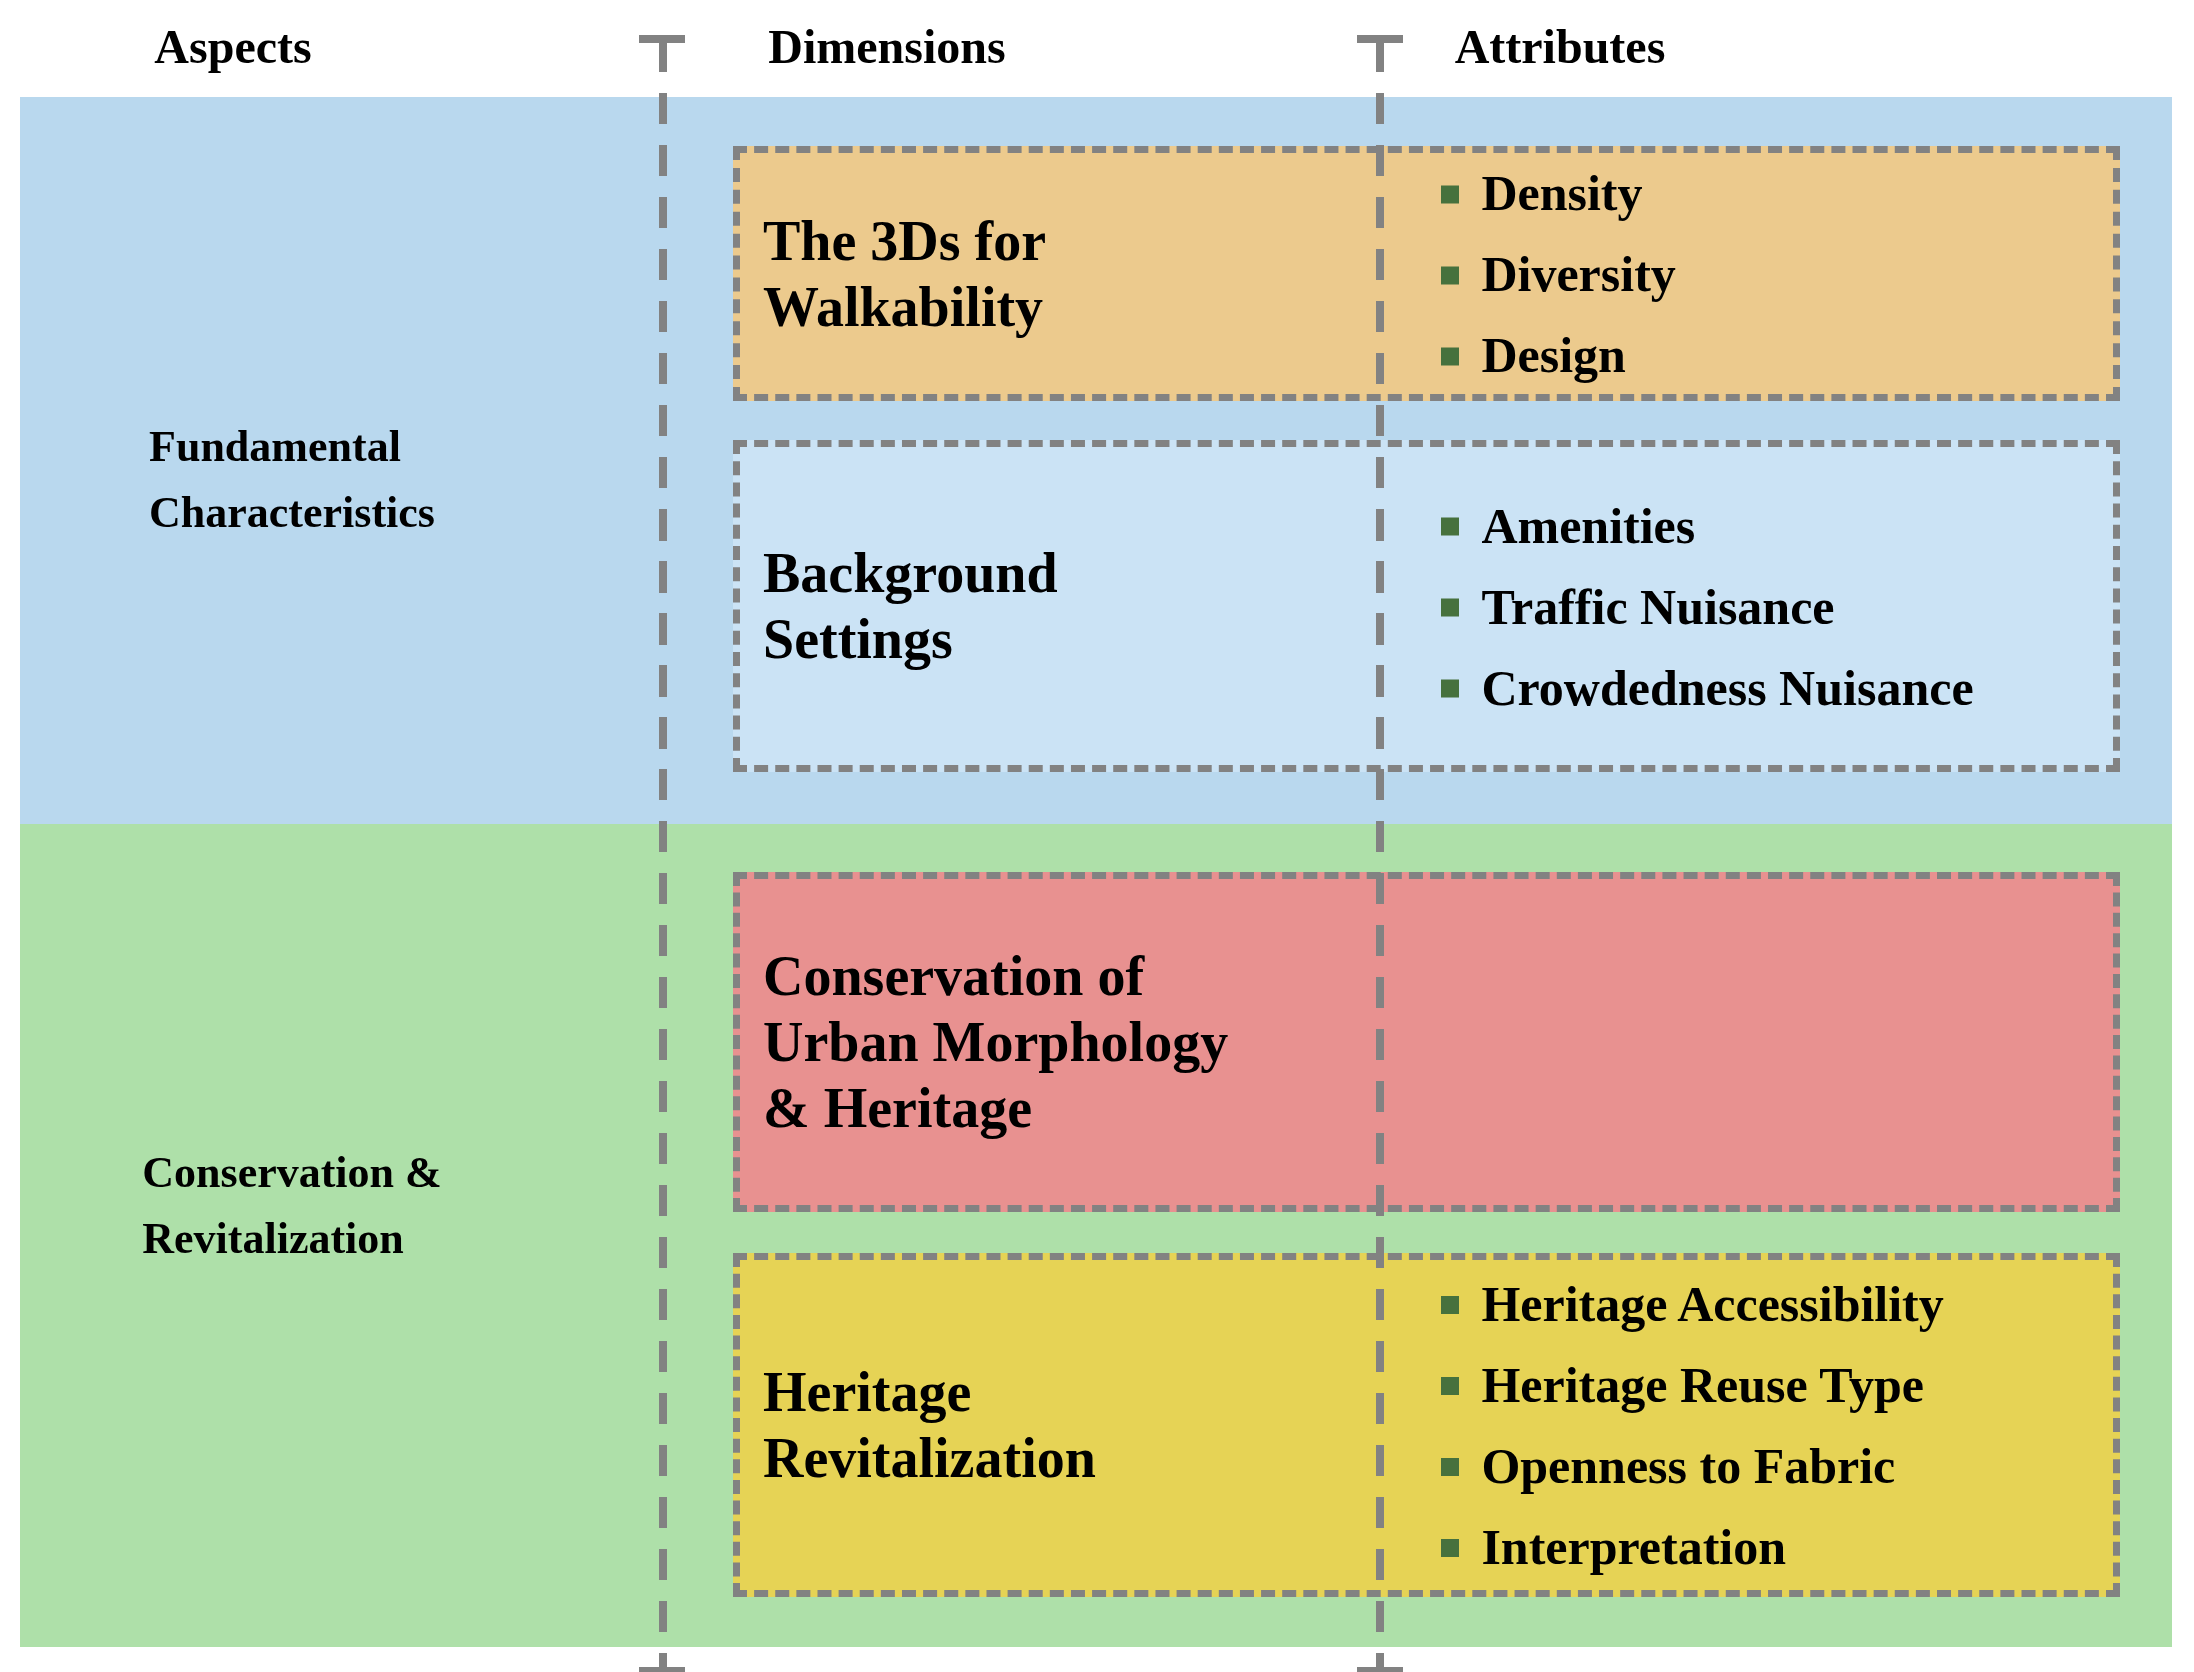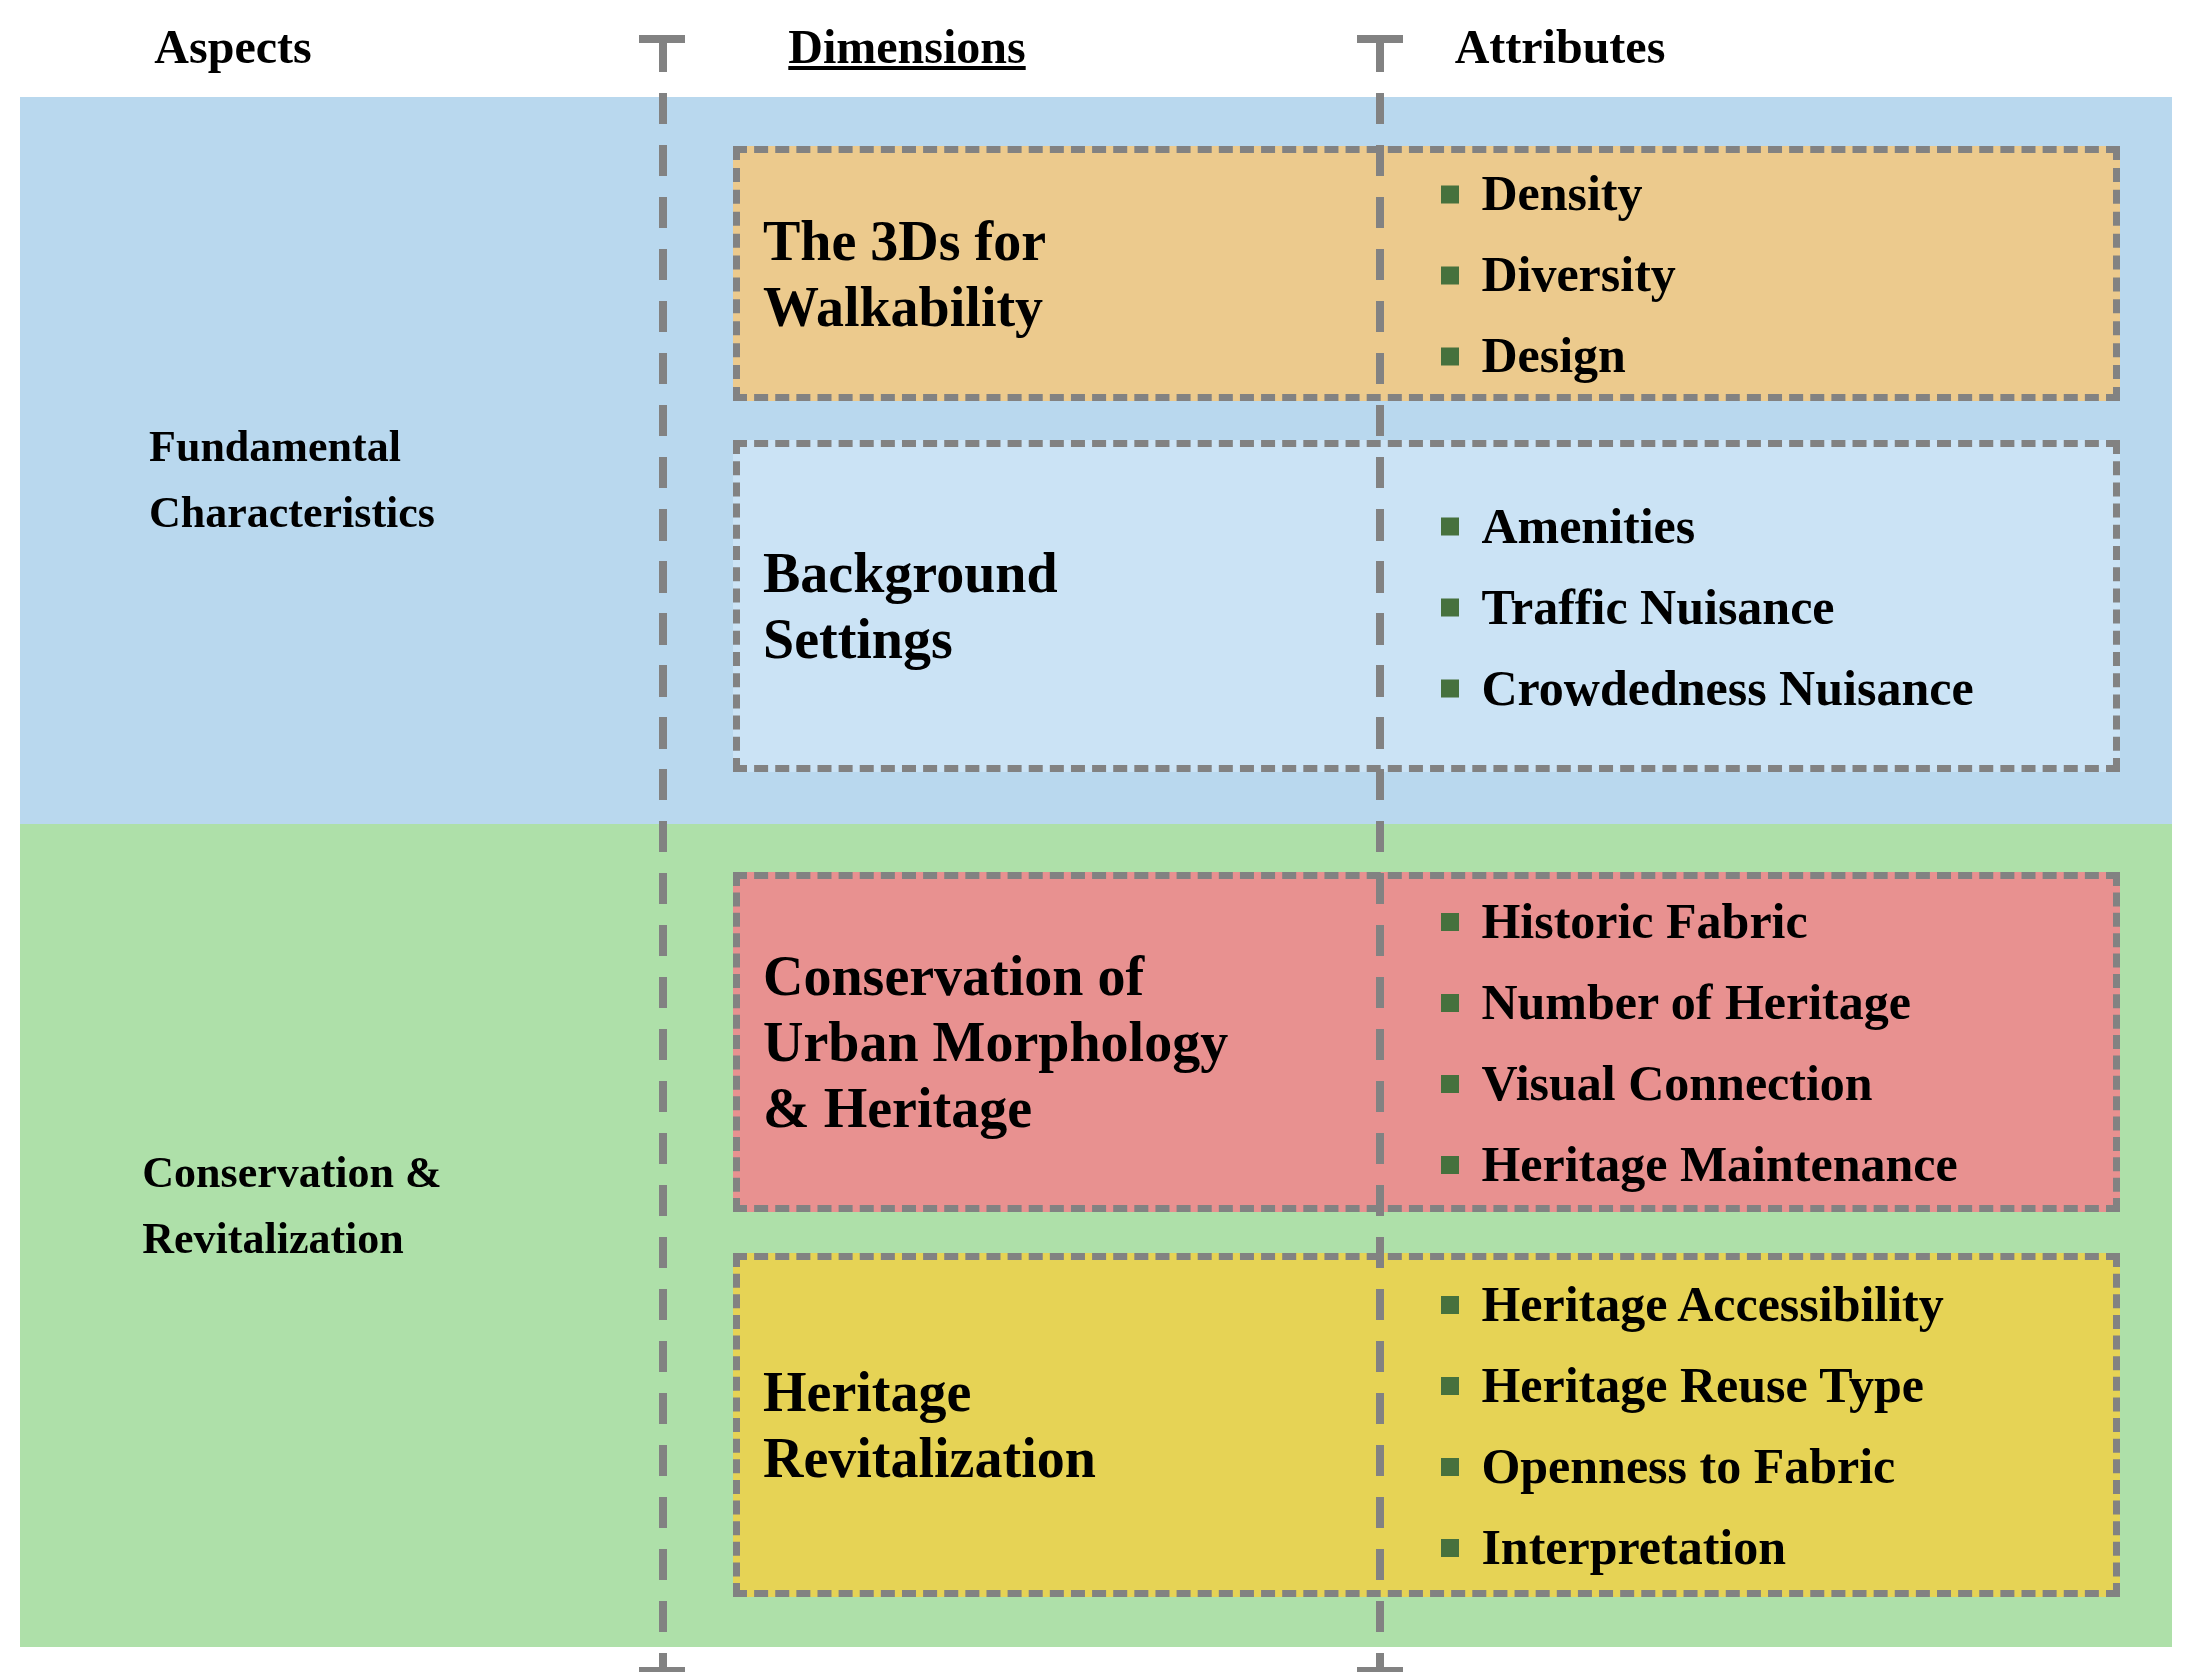--- a/index.html
+++ b/index.html
@@ -46,21 +46,21 @@
     font-size:50px;font-weight:bold;white-space:nowrap;
   }
   .bullet{width:18px;height:18px;background:var(--bullet);flex:0 0 auto;margin-top:3.3px;}
 </style>
 </head>
 <body style="color: rgb(0, 0, 0);">
 
 <div id="canvas">
 
   <div class="hdr" style="left:233px;">Aspects</div>
-  <div class="hdr" style="left:907px;text-decoration:underline;">Dimensions</div>
+  <div class="hdr" style="left:887px;">Dimensions</div>
   <div class="hdr" style="left:1560px;">Attributes</div>
 
   <div class="band" style="top: 81px; height: 727px; background: rgb(185, 216, 238);"></div>
   <div class="band" style="top: 808px; height: 823px; background: rgb(174, 224, 169);"></div>
 
   <div class="aspect-label" style="left:292px;top:464px;">
     <div>Fundamental</div>
     <div>Characteristics</div>
   </div>
   <div class="aspect-label" style="left:292px;top:1190px;">
@@ -117,38 +117,20 @@
       </div>
     </div>
   </div>
 
   <div class="dim-box" style="top: 856px; height: 340px; background: rgb(232, 145, 144);">
     <div class="dim-title">
       <div>Conservation of</div>
       <div>Urban Morphology</div>
       <div>&amp; Heritage</div>
     </div>
-    <div class="attr-list">
-      <div class="attr-item">
-        <span class="bullet"></span>
-        <span>Historic Fabric</span>
-      </div>
-      <div class="attr-item">
-        <span class="bullet"></span>
-        <span>Number of Heritage</span>
-      </div>
-      <div class="attr-item">
-        <span class="bullet"></span>
-        <span>Visual Connection</span>
-      </div>
-      <div class="attr-item">
-        <span class="bullet"></span>
-        <span>Heritage Maintenance</span>
-      </div>
-    </div>
   </div>
 
   <div class="dim-box" style="top: 1237px; height: 344px; background: rgb(230, 211, 85);">
     <div class="dim-title">
       <div>Heritage</div>
       <div>Revitalization</div>
     </div>
     <div class="attr-list">
       <div class="attr-item">
         <span class="bullet"></span>

